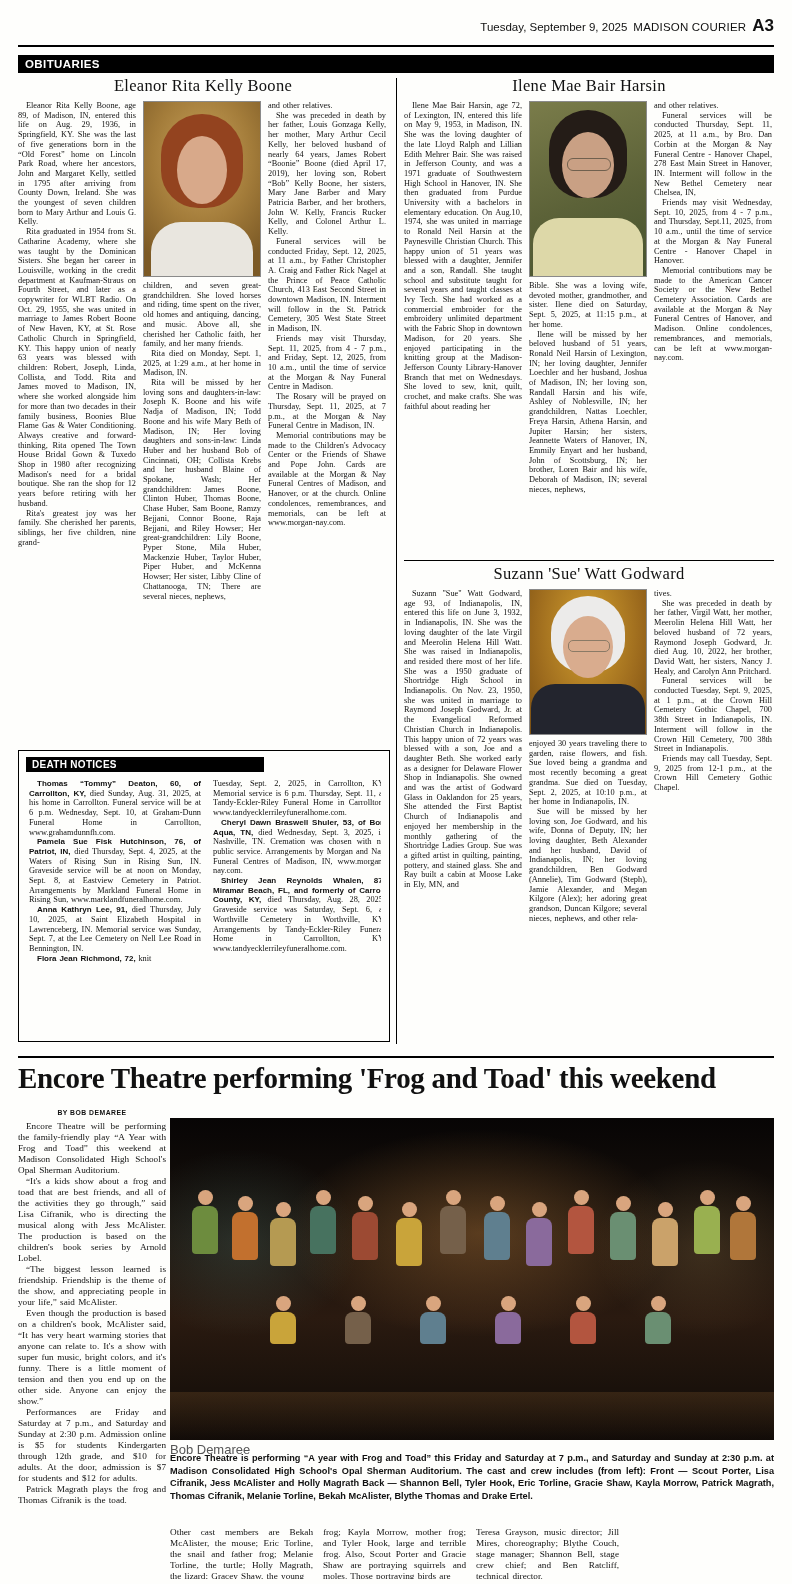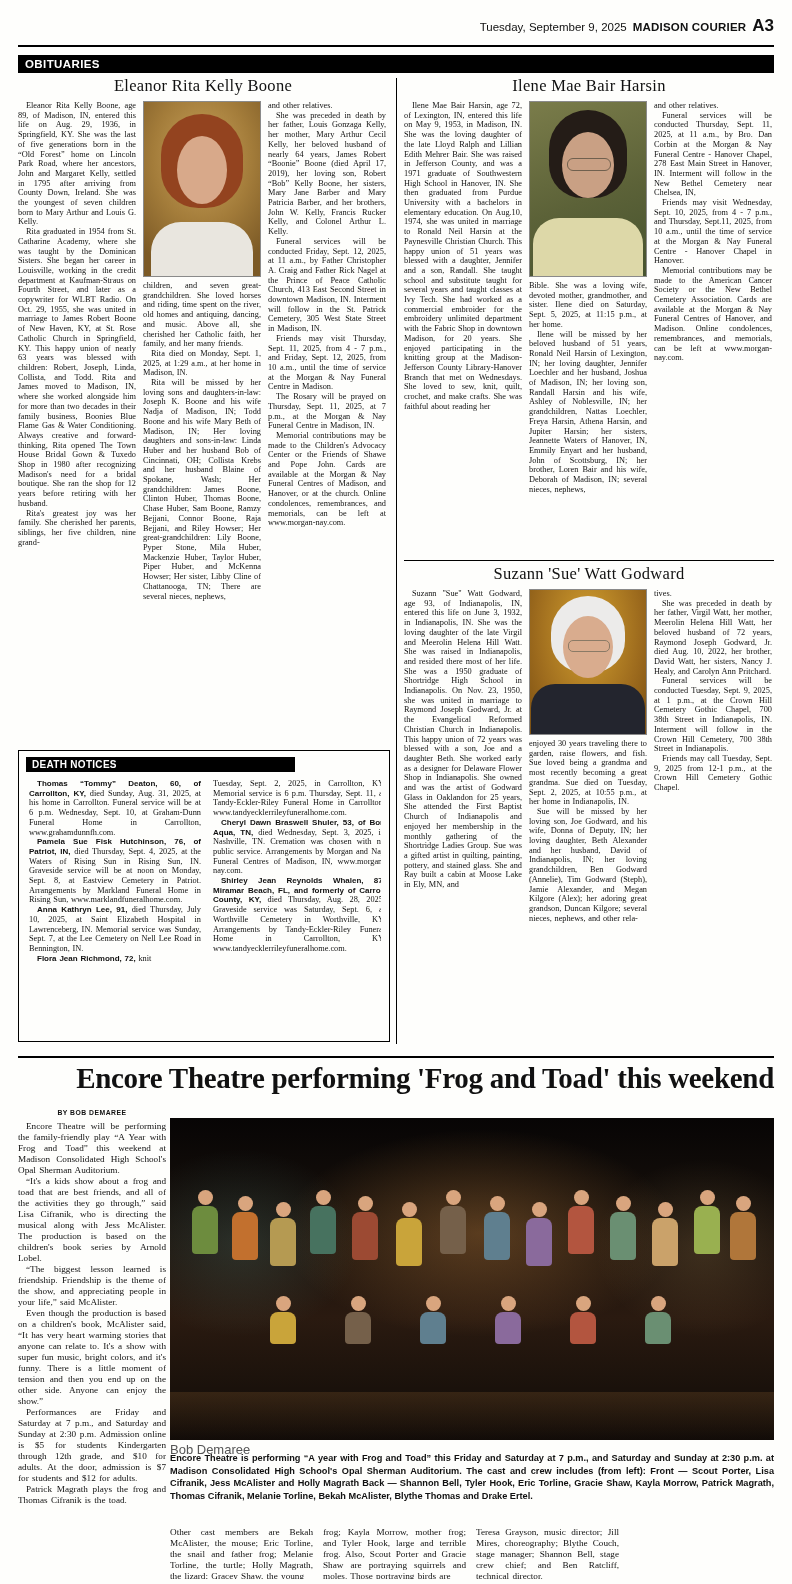--- a/index.html
+++ b/index.html
@@ -2,21 +2,21 @@
 <html><head>
 <meta charset="utf-8">
 <style>
   html,body{margin:0;padding:0;background:#e8e8e4;}
   .page{position:relative;width:792px;height:1584px;background:#fefefc;margin:0 auto;overflow:hidden;
         font-family:"Liberation Serif",serif;color:#111;}
   
   .masthead-row{position:absolute;left:18px;right:18px;top:16px;display:flex;justify-content:flex-end;
         align-items:baseline;gap:6px;font-family:"Liberation Sans",sans-serif;}
   .mh-date{font-size:11.5px;}
-  .mh-title{font-size:11.5px;font-weight:700;letter-spacing:.2px;}
+  .mh-title{font-size:11.5px;font-weight:400;letter-spacing:.2px;}
   .mh-page{font-size:17px;font-weight:700;}
   .top-rule{position:absolute;left:18px;right:18px;top:45px;height:2px;background:#000;}
   .section-bar{position:absolute;left:18px;right:18px;top:55px;height:18px;background:#000;color:#fff;
         font-family:"Liberation Sans",sans-serif;font-weight:700;font-size:11.5px;line-height:18px;
         padding-left:7px;letter-spacing:.4px;box-sizing:border-box;}
   
   .obit{position:absolute;width:370px;}
   .obit-name{margin:0;font-weight:400;font-size:16.5px;text-align:center;letter-spacing:.3px;}
   .cols{display:flex;gap:7px;overflow:hidden;margin-top:5px;}
   .col{width:118px;flex:0 0 118px;overflow:hidden;}
@@ -39,32 +39,32 @@
   .p-harsin .glasses{left:37px;top:56px;width:42px;height:11px;border:1px solid #70604e;border-radius:6px;}
   .p-harsin .torso{left:3px;top:116px;width:110px;height:60px;border-radius:26px 26px 0 0;background:#ddd8a8;}
   .p-godward{height:144px;background:radial-gradient(ellipse at 50% 28%, #d3a02f 0%, #9c6a1d 65%, #7a4f12 100%);}
   .p-godward .hair{left:21px;top:6px;width:74px;height:76px;border-radius:38px 38px 32px 32px;background:#ecebea;}
   .p-godward .face{left:33px;top:26px;width:50px;height:62px;border-radius:50%;background:#d9ac8e;}
   .p-godward .glasses{left:38px;top:50px;width:40px;height:10px;border:1px solid #8a7a66;border-radius:5px;}
   .p-godward .torso{left:1px;top:94px;width:114px;height:50px;border-radius:24px 24px 0 0;background:#23252e;}
   
   .death-box{position:absolute;left:18px;top:750px;width:372px;height:292px;border:1.5px solid #000;
         box-sizing:border-box;background:#fefefc;}
-  .death-title{position:absolute;left:7px;top:6px;width:269px;height:15px;background:#000;color:#fff;
+  .death-title{position:absolute;left:7px;top:6px;width:238px;height:15px;background:#000;color:#fff;
         font-family:"Liberation Sans",sans-serif;font-weight:700;font-size:10px;line-height:15px;
         padding-left:6px;letter-spacing:.3px;box-sizing:border-box;}
   .death-cols{position:absolute;left:10px;top:28px;right:8px;bottom:6px;display:flex;gap:12px;overflow:hidden;}
   .death-col{width:172px;flex:0 0 172px;overflow:hidden;}
   .death-col p.notice{margin:0;text-indent:8px;}
   .death-col p.notice.cont{text-indent:0;}
   .death-col .lead{font-family:"Liberation Sans",sans-serif;font-weight:700;font-size:8px;}
   
   .article-rule{position:absolute;left:18px;right:18px;top:1056px;height:1.5px;background:#000;}
   .headline{position:absolute;left:18px;right:18px;top:1061px;margin:0;font-weight:700;font-size:29px;
-        line-height:34px;text-align:right;letter-spacing:-.3px;}
+        line-height:34px;text-align:left;letter-spacing:-.3px;}
   .byline{position:absolute;left:18px;top:1109px;width:148px;text-align:center;
         font-family:"Liberation Sans",sans-serif;font-weight:700;font-size:6.8px;letter-spacing:.5px;}
   .article-left{position:absolute;left:18px;top:1121px;width:148px;height:460px;overflow:hidden;}
   .article-left p{font-size:9.2px;line-height:11px;text-indent:8px;word-spacing:1px;}
   .photo-theater{position:absolute;left:170px;top:1118px;width:604px;height:322px;overflow:hidden;
         background:linear-gradient(#070505 0%,#17100b 30%,#2a1a10 62%,#1d130c 80%,#0e0907 100%);}
   .glow1{position:absolute;left:110px;top:10px;width:400px;height:210px;
         background:radial-gradient(ellipse,rgba(255,170,80,.28),transparent 70%);}
   .glow2{position:absolute;left:-50px;top:30px;width:240px;height:190px;
         background:radial-gradient(ellipse,rgba(120,200,190,.16),transparent 70%);}
@@ -177,21 +177,21 @@
             <p>Suzann "Sue" Watt Godward, age 93, of Indianapolis, IN, entered this life on June 3, 1932, in Indianapolis, IN. She was the loving daughter of the late Virgil and Meerolin Helena Hill Watt. She was raised in Indianapolis, and resided there most of her life. She was a 1950 graduate of Shortridge High School in Indianapolis. On Nov. 23, 1950, she was united in marriage to Raymond Joseph Godward, Jr. at the Evangelical Reformed Christian Church in Indianapolis. This happy union of 72 years was blessed with a son, Joe and a daughter Beth. She worked early as a designer for Delaware Flower Shop in Indianapolis. She owned and was the artist of Godward Glass in Oaklandon for 25 years, She attended the First Baptist Church of Indianapolis and enjoyed her membership in the monthly gathering of the Shortridge Ladies Group. Sue was a gifted artist in quilting, painting, pottery, and stained glass. She and Ray built a cabin at Moose Lake in Ely, MN, and</p>
           </div>
       </div>
       <div class="col">
         <div class="portrait p-godward">
           <div class="hair"></div>
           <div class="face"></div>
           <div class="glasses"></div>
           <div class="torso"></div>
         </div>
-        <p class="cont">enjoyed 30 years traveling there to garden, raise flowers, and fish. Sue loved being a grandma and most recently becoming a great grandma. Sue died on Tuesday, Sept. 2, 2025, at 10:55 p.m., at her home in Indianapolis, IN.</p>
+        <p class="cont">enjoyed 30 years traveling there to garden, raise flowers, and fish. Sue loved being a grandma and most recently becoming a great grandma. Sue died on Tuesday, Sept. 2, 2025, at 10:10 p.m., at her home in Indianapolis, IN.</p>
         <div>
             <p>Sue will be missed by her loving son, Joe Godward, and his wife, Donna of Deputy, IN; her loving daughter, Beth Alexander and her husband, David of Indianapolis, IN; her loving grandchildren, Ben Godward (Annelie), Tim Godward (Steph), Jamie Alexander, and Megan Kilgore (Alex); her adoring great grandson, Duncan Kilgore; several nieces, nephews, and other rela-</p>
           </div>
       </div>
       <div class="col">
         <p class="cont">tives.</p>
         <div>
             <p>She was preceded in death by her father, Virgil Watt, her mother, Meerolin Helena Hill Watt, her beloved husband of 72 years, Raymond Joseph Godward, Jr. died Aug. 10, 2022, her brother, David Watt, her sisters, Nancy J. Healy, and Carolyn Ann Pritchard.</p>
             <p>Funeral services will be conducted Tuesday, Sept. 9, 2025, at 1 p.m., at the Crown Hill Cemetery Gothic Chapel, 700 38th Street in Indianapolis, IN. Interment will follow in the Crown Hill Cemetery, 700 38th Street in Indianapolis.</p>
             <p>Friends may call Tuesday, Sept. 9, 2025 from 12-1 p.m., at the Crown Hill Cemetery Gothic Chapel.</p>

